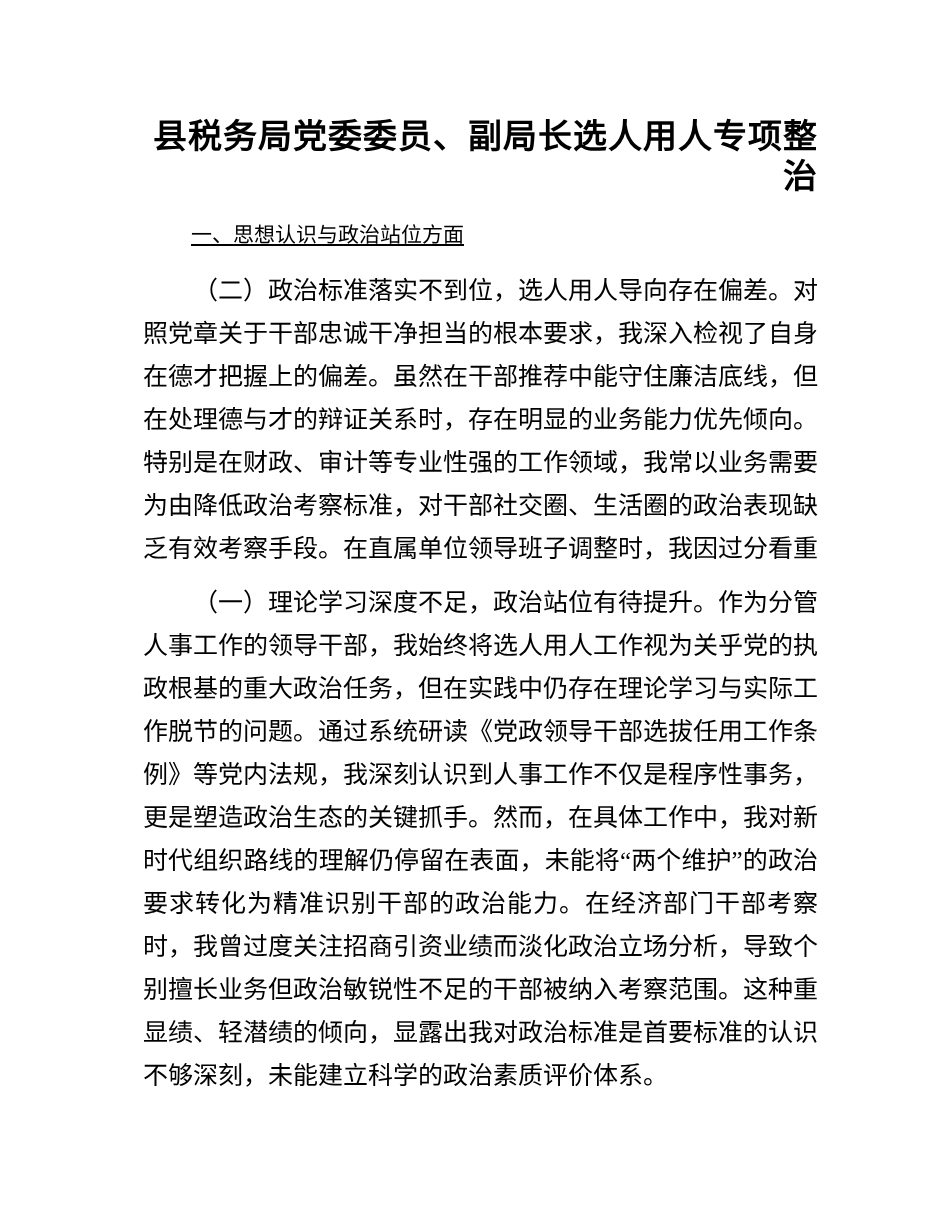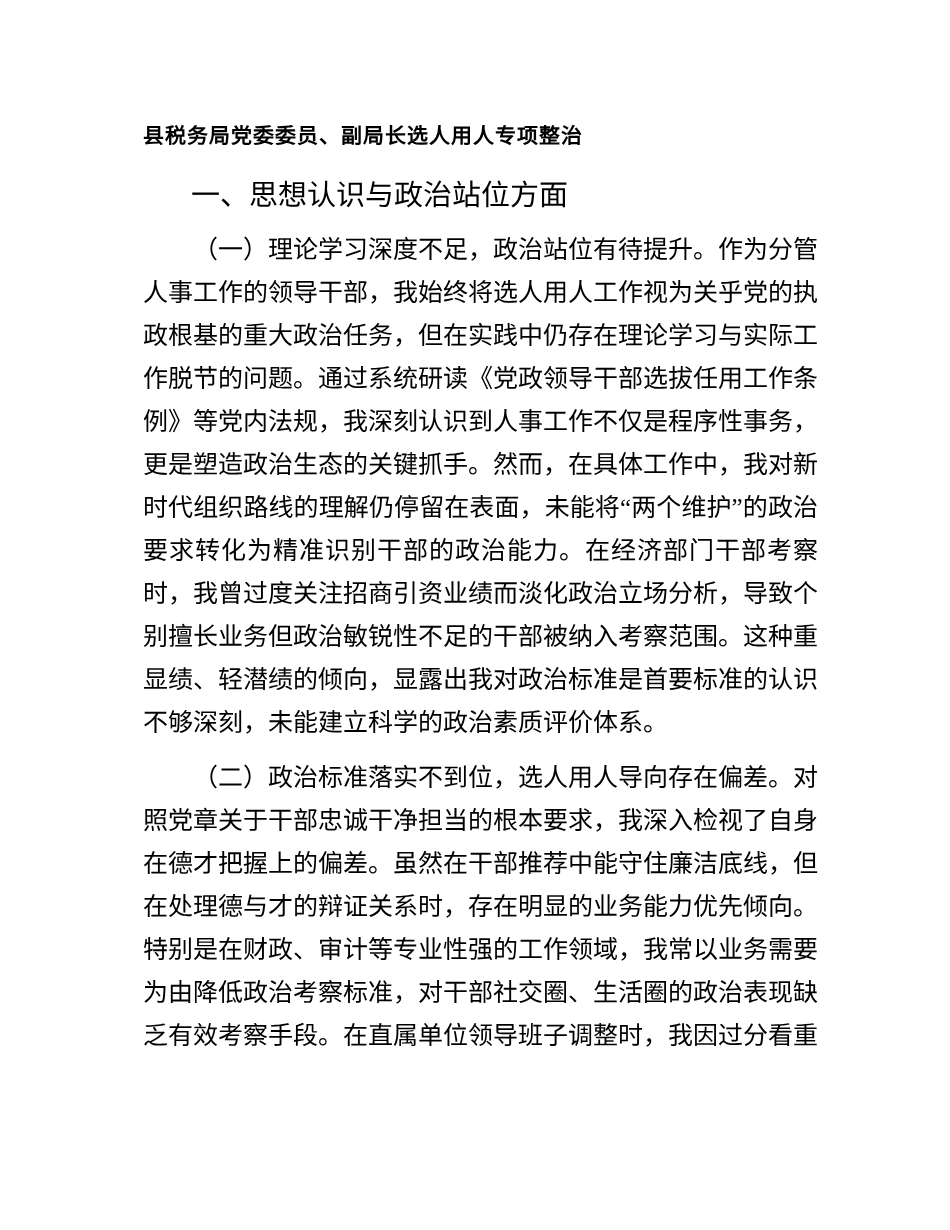--- a/index.html
+++ b/index.html
@@ -15,36 +15,37 @@
   }
   .page {
     box-sizing: content-box;
     width: 675px;
     padding: 116px 132px 0 143px;
   }
   .doc-title {
     margin: 0;
     font-family: "Liberation Sans", sans-serif;
     font-weight: bold;
-    font-size: 21px;
+    font-size: 34px;
     line-height: 40px;
     letter-spacing: 1px;
-    text-align: left;
+    text-align: right;
     color: #000000;
   }
   .title-line {
     display: block;
   }
   .section-heading {
     margin: 18px 0 0 0;
     font-family: "Liberation Serif", serif;
-    font-size: 29px;
+    font-size: 21px;
     line-height: 43px;
     text-indent: 48px;
     color: #000000;
+    text-decoration: underline;
   }
   .para {
     margin: 0;
     font-family: "Liberation Serif", serif;
     font-size: 25px;
     line-height: 43px;
     text-align: justify;
     text-justify: inter-ideograph;
     text-indent: 50px;
     color: #000000;
@@ -55,16 +56,16 @@
 </head>
 <body>
 
 <div class="page">
   <h1 class="doc-title">
     <span class="title-line">县税务局党委委员、副局长选人用人专项整治</span>
   </h1>
 
   <div class="section-heading">一、思想认识与政治站位方面</div>
 
+  <p class="para para-2">（二）政治标准落实不到位，选人用人导向存在偏差。对照党章关于干部忠诚干净担当的根本要求，我深入检视了自身在德才把握上的偏差。虽然在干部推荐中能守住廉洁底线，但在处理德与才的辩证关系时，存在明显的业务能力优先倾向。特别是在财政、审计等专业性强的工作领域，我常以业务需要为由降低政治考察标准，对干部社交圈、生活圈的政治表现缺乏有效考察手段。在直属单位领导班子调整时，我因过分看重</p>
+
   <p class="para para-1">（一）理论学习深度不足，政治站位有待提升。作为分管人事工作的领导干部，我始终将选人用人工作视为关乎党的执政根基的重大政治任务，但在实践中仍存在理论学习与实际工作脱节的问题。通过系统研读《党政领导干部选拔任用工作条例》等党内法规，我深刻认识到人事工作不仅是程序性事务，更是塑造政治生态的关键抓手。然而，在具体工作中，我对新时代组织路线的理解仍停留在表面，未能将“两个维护”的政治要求转化为精准识别干部的政治能力。在经济部门干部考察时，我曾过度关注招商引资业绩而淡化政治立场分析，导致个别擅长业务但政治敏锐性不足的干部被纳入考察范围。这种重显绩、轻潜绩的倾向，显露出我对政治标准是首要标准的认识不够深刻，未能建立科学的政治素质评价体系。</p>
-
-  <p class="para para-2">（二）政治标准落实不到位，选人用人导向存在偏差。对照党章关于干部忠诚干净担当的根本要求，我深入检视了自身在德才把握上的偏差。虽然在干部推荐中能守住廉洁底线，但在处理德与才的辩证关系时，存在明显的业务能力优先倾向。特别是在财政、审计等专业性强的工作领域，我常以业务需要为由降低政治考察标准，对干部社交圈、生活圈的政治表现缺乏有效考察手段。在直属单位领导班子调整时，我因过分看重</p>
 </div>
 
 </body></html>

